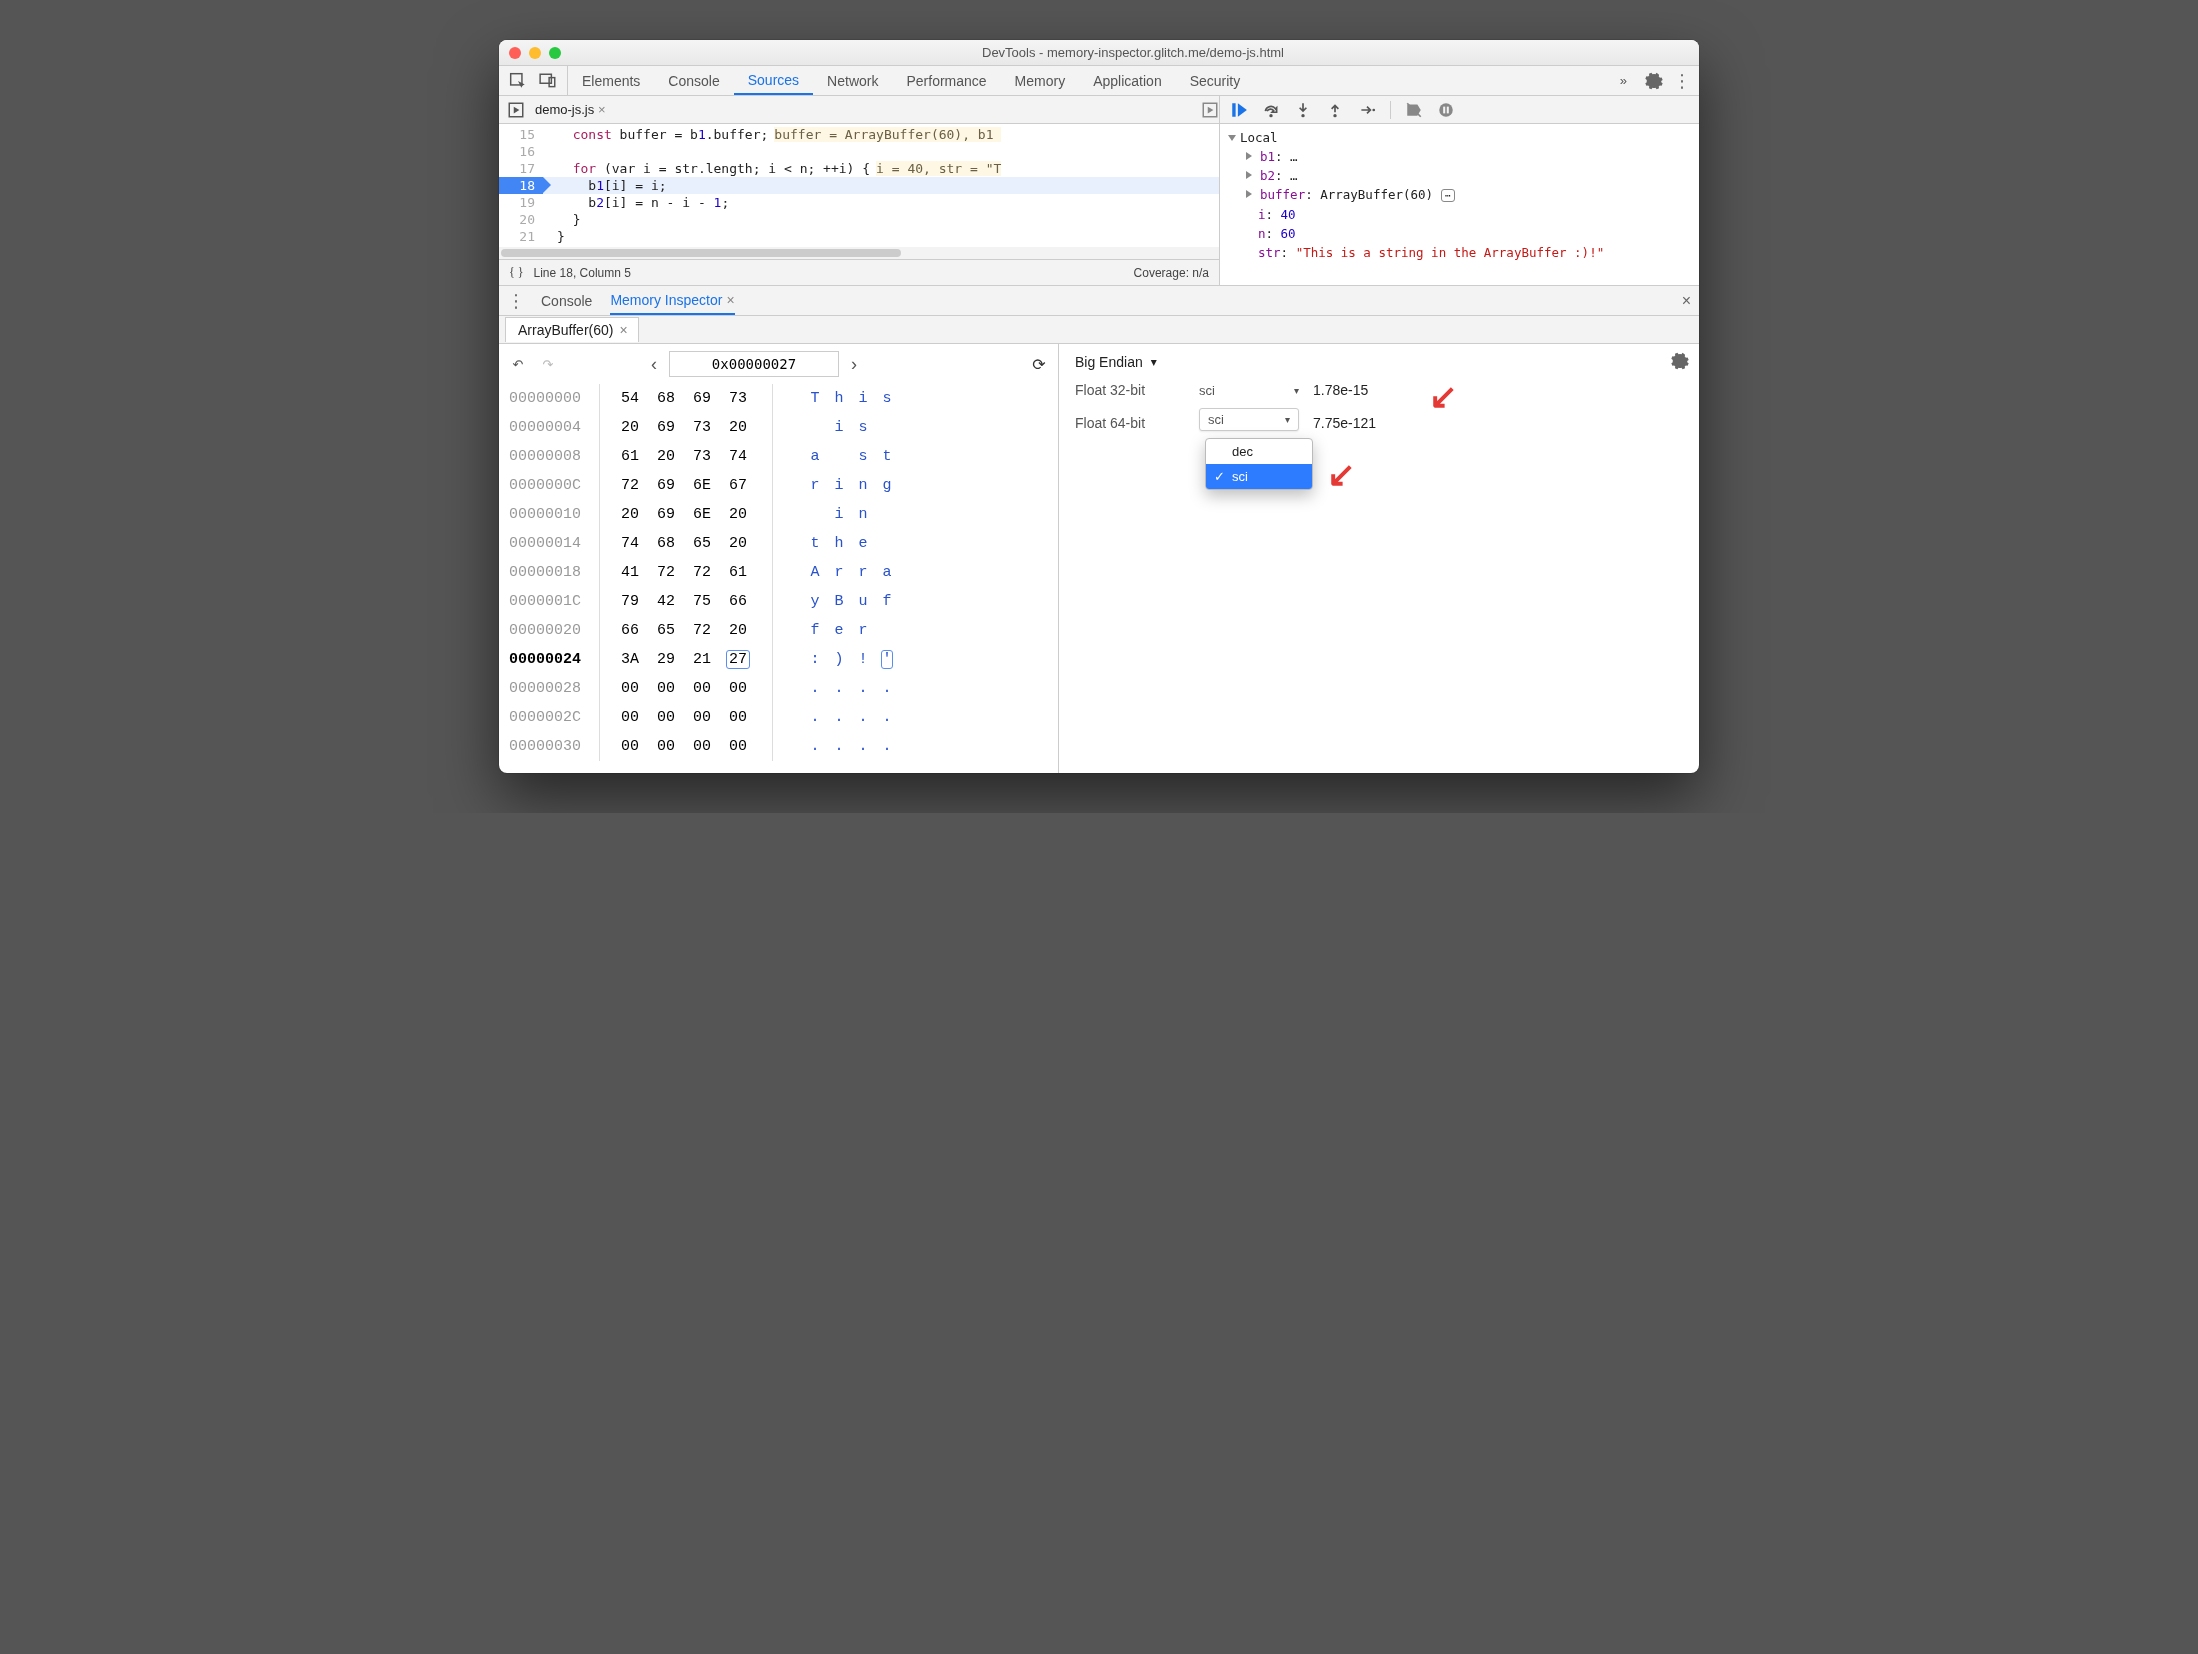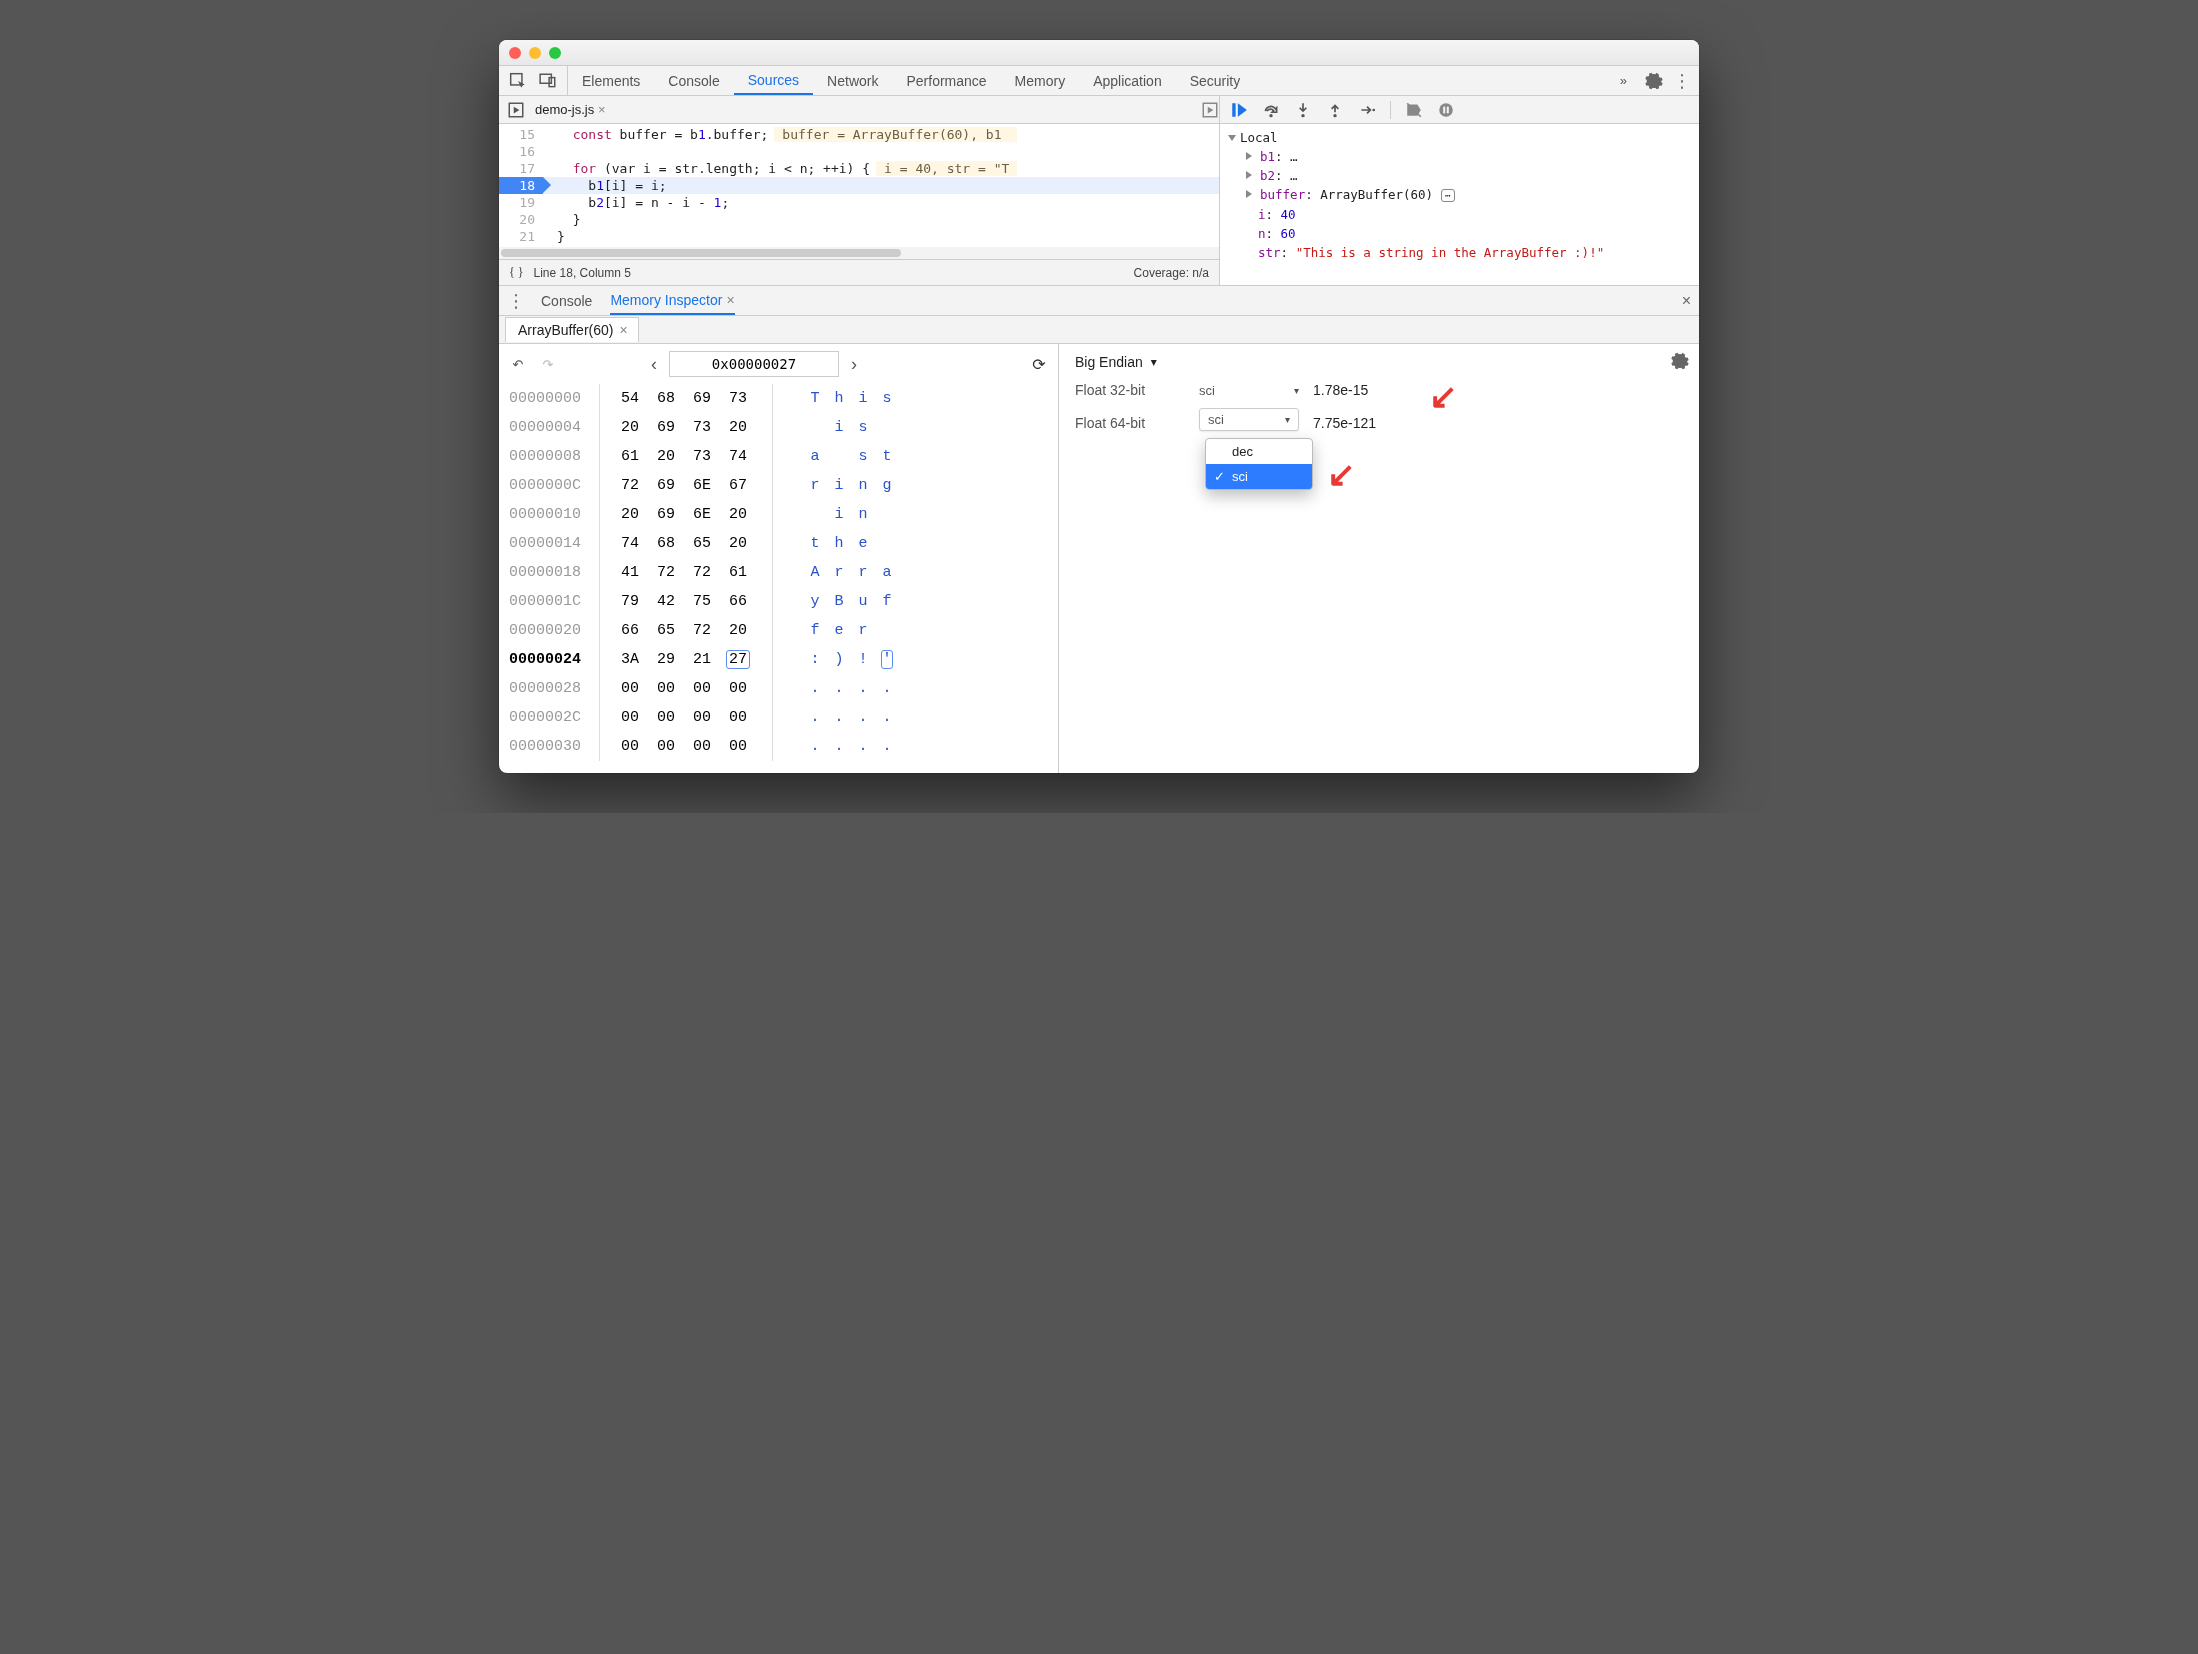--- a/index.html
+++ b/index.html
@@ -24,21 +24,21 @@
 .src-tabs { height: 28px; border-bottom: 1px solid #ccc; background: #f3f3f3; display: flex; align-items: center; padding-left: 8px; gap: 10px; }
 .src-tabs .file { font-size: 13px; color: #222; }
 .editor { font-family: Menlo, Consolas, monospace; font-size: 13px; line-height: 17px; padding: 2px 0; overflow: hidden; position: relative; }
 .eline { display: flex; }
 .gut { width: 44px; text-align: right; color: #aaa; padding-right: 8px; user-select: none; position: relative; }
 .gut.bp { background: #4285f4; color: #fff; }
 .gut.bp::after { content: ""; position: absolute; right: -8px; top: 0; border-left: 8px solid #4285f4; border-top: 8.5px solid transparent; border-bottom: 8.5px solid transparent; }
 .code { white-space: pre; padding-left: 14px; color: #222; }
 .k { color: #a71d5d; } .num { color: #1c00cf; } .str { color: #c41a16; } .prop { color: #871094; margin-top: 13px; }
 .line-hl { background: #e9f0fd; }
-.inline-val { background: #fdf7e3; color: #6b6045; padding: 0 8px; margin-left: 6px; }
+.inline-val { background: #fdf7e3; color: #6b6045; padding: 0 0; margin-left: 6px; }
 .editor-scrollbar { height: 12px; background: #f3f3f3; display: flex; align-items: center; }
 .editor-scrollbar .thumb { height: 8px; width: 400px; background: #ccc; border-radius: 4px; margin-left: 2px; }
 .status { height: 26px; border-top: 1px solid #ccc; background: #f3f3f3; display: flex; align-items: center; font-size: 12px; color: #444; padding: 0 10px; gap: 10px; }
 .status .spacer { flex: 1; }
 .dbg-tb { height: 28px; border-bottom: 1px solid #ccc; background: #f3f3f3; display: flex; align-items: center; gap: 14px; padding: 0 10px; }
 .dbg-tb .res { color: #1a73e8; }
 .scope { font-family: Menlo, Consolas, monospace; font-size: 12.5px; line-height: 19px; padding: 4px 8px 10px 8px; white-space: nowrap; overflow: hidden; }
 .tri { display: inline-block; width: 0; height: 0; border-left: 4px solid transparent; border-right: 4px solid transparent; border-top: 6px solid #888; margin-right: 4px; vertical-align: 1px; }
 .tri.closed { border-top: 4px solid transparent; border-bottom: 4px solid transparent; border-left: 6px solid #888; }
 .drawer { }
@@ -82,20 +82,21 @@
 <body>
 
 <div class="window">
 
   <div class="titlebar">
     <div class="tw-dots">
       <div class="tw-dot tw-red"></div>
       <div class="tw-dot tw-yellow"></div>
       <div class="tw-dot tw-green"></div>
     </div>
+    <div class="titlebar-text">DevTools - memory-inspector.glitch.me/demo-js.html</div>
   </div>
 
   <div class="toolbar">
     <div class="tb-left">
       <span class="icon-btn">
           <svg viewBox="0 0 16 16" fill="none" stroke="currentColor" stroke-width="1.3">
             <rect x="1.5" y="1.5" width="10" height="10"></rect>
             <path d="M8 8l6 3-2 1-1 2z" fill="currentColor" stroke="none"></path>
           </svg>
         </span>

